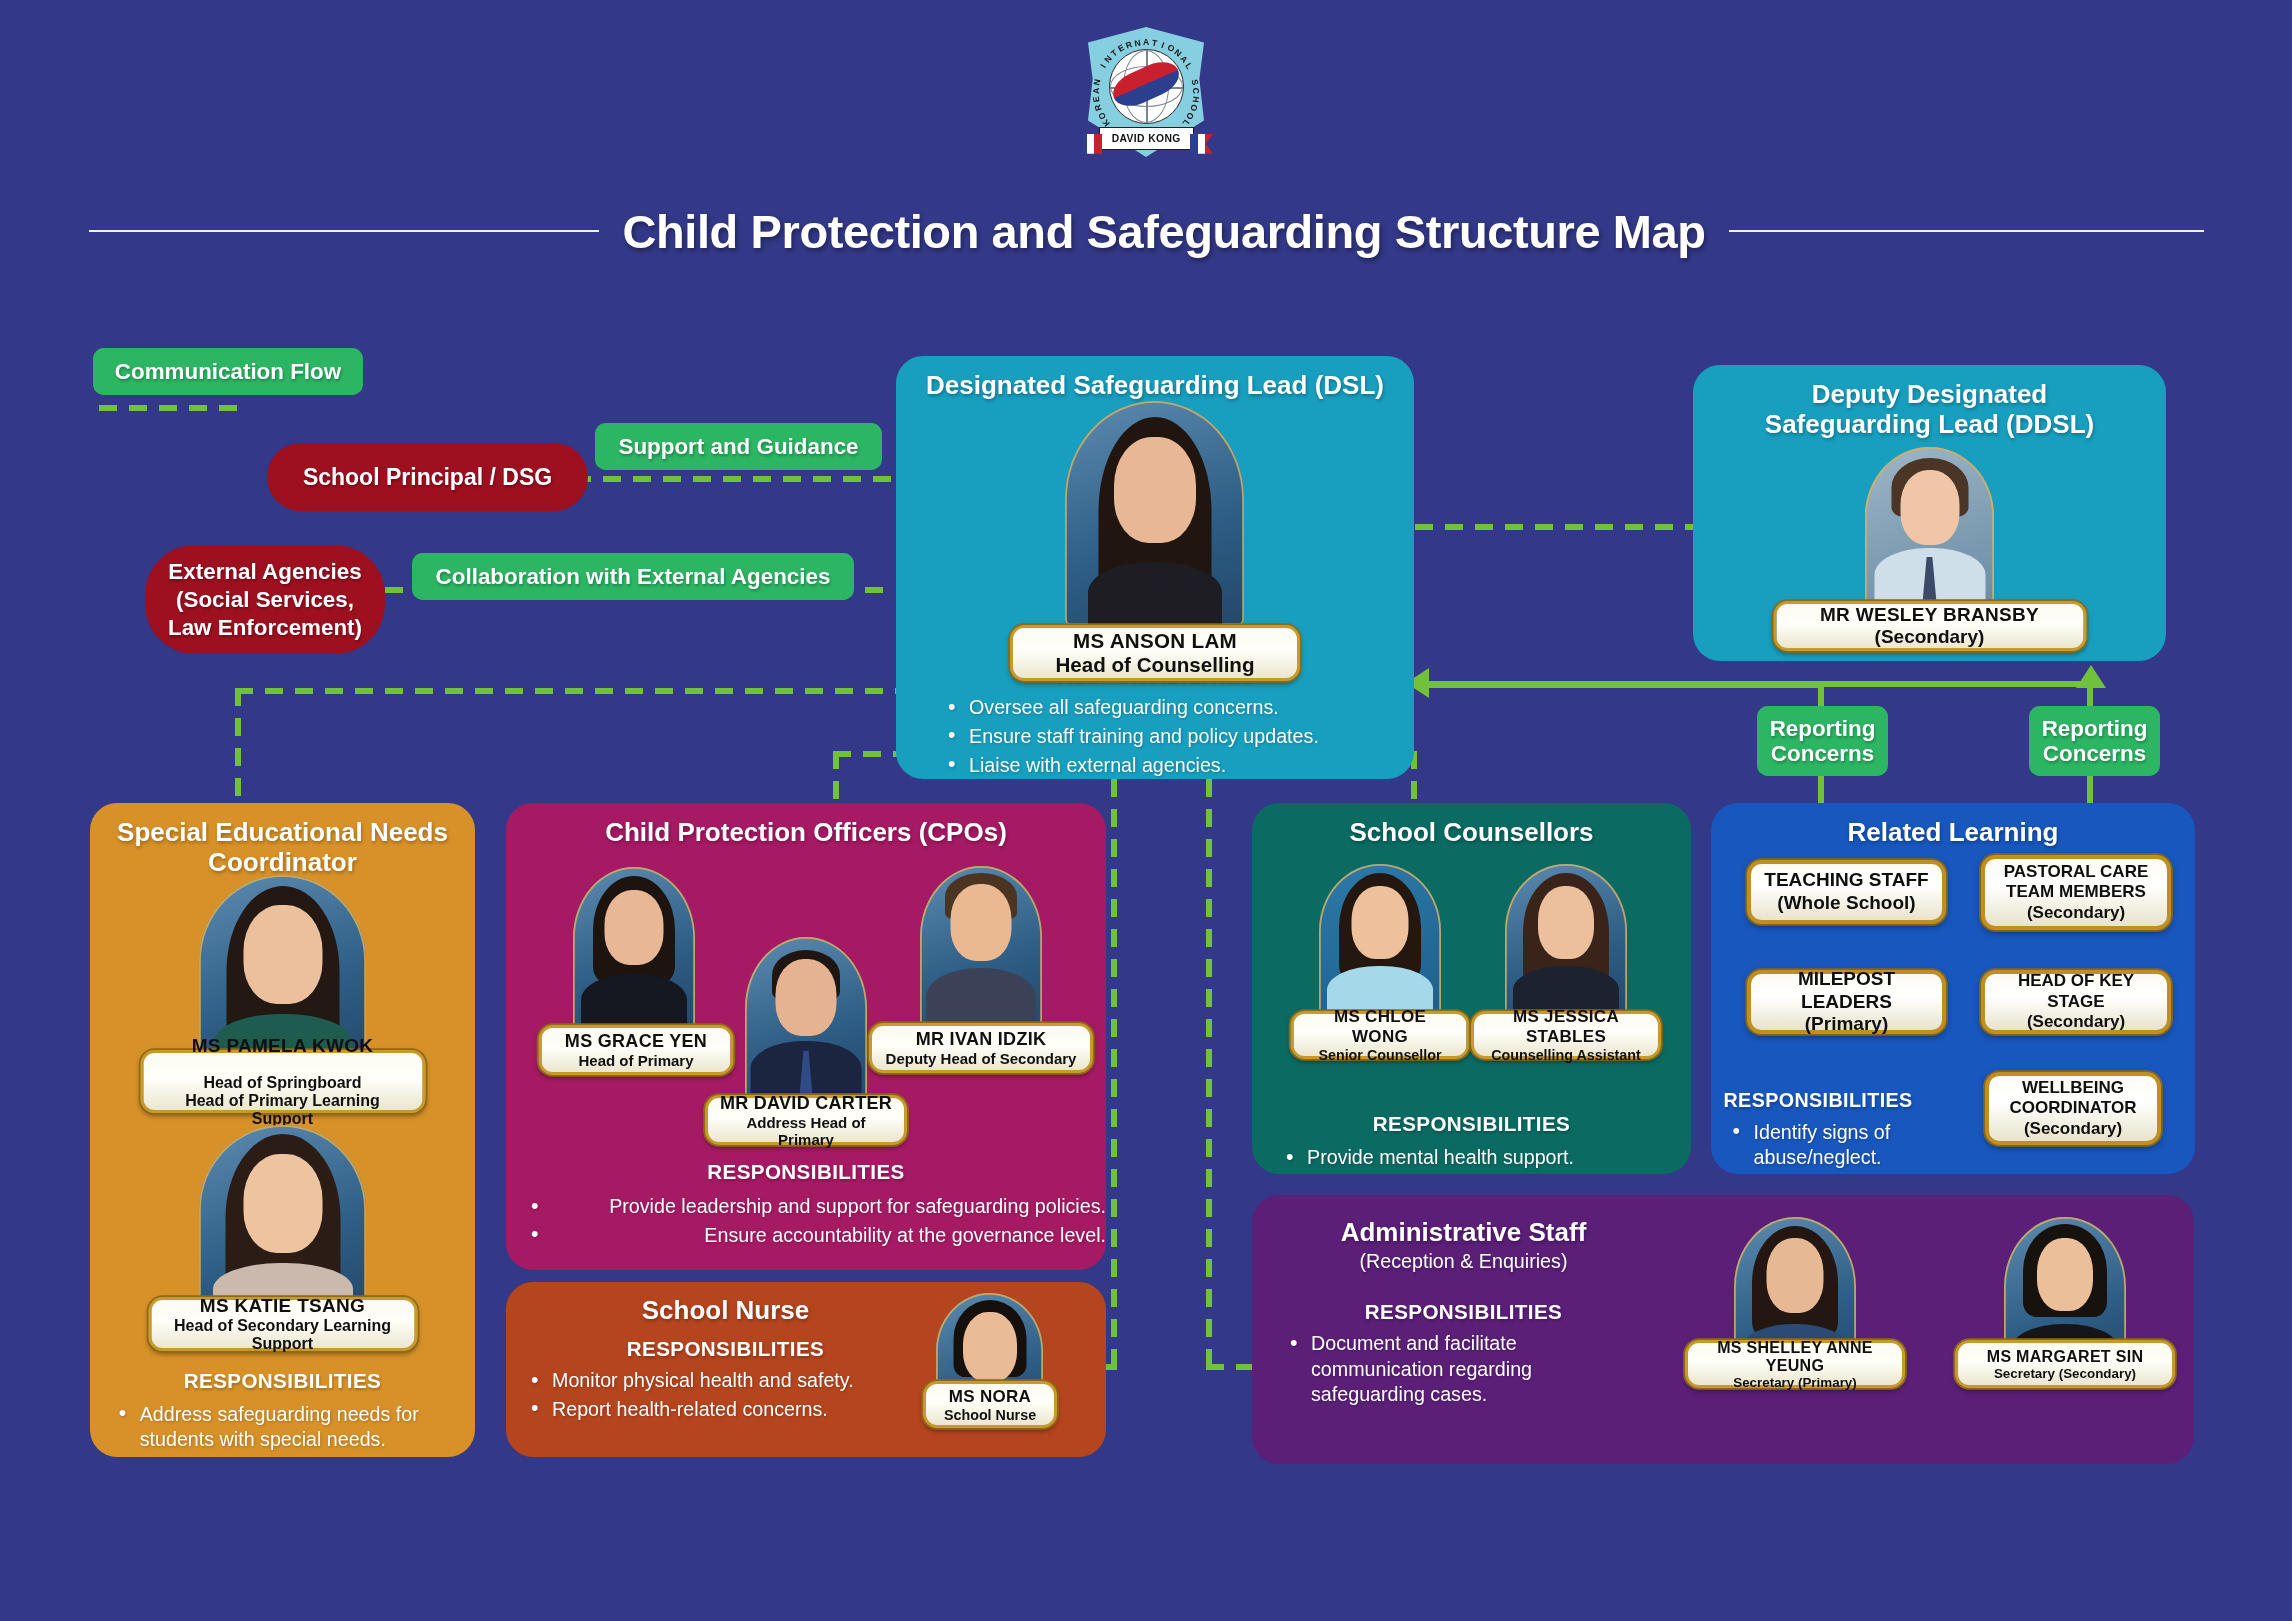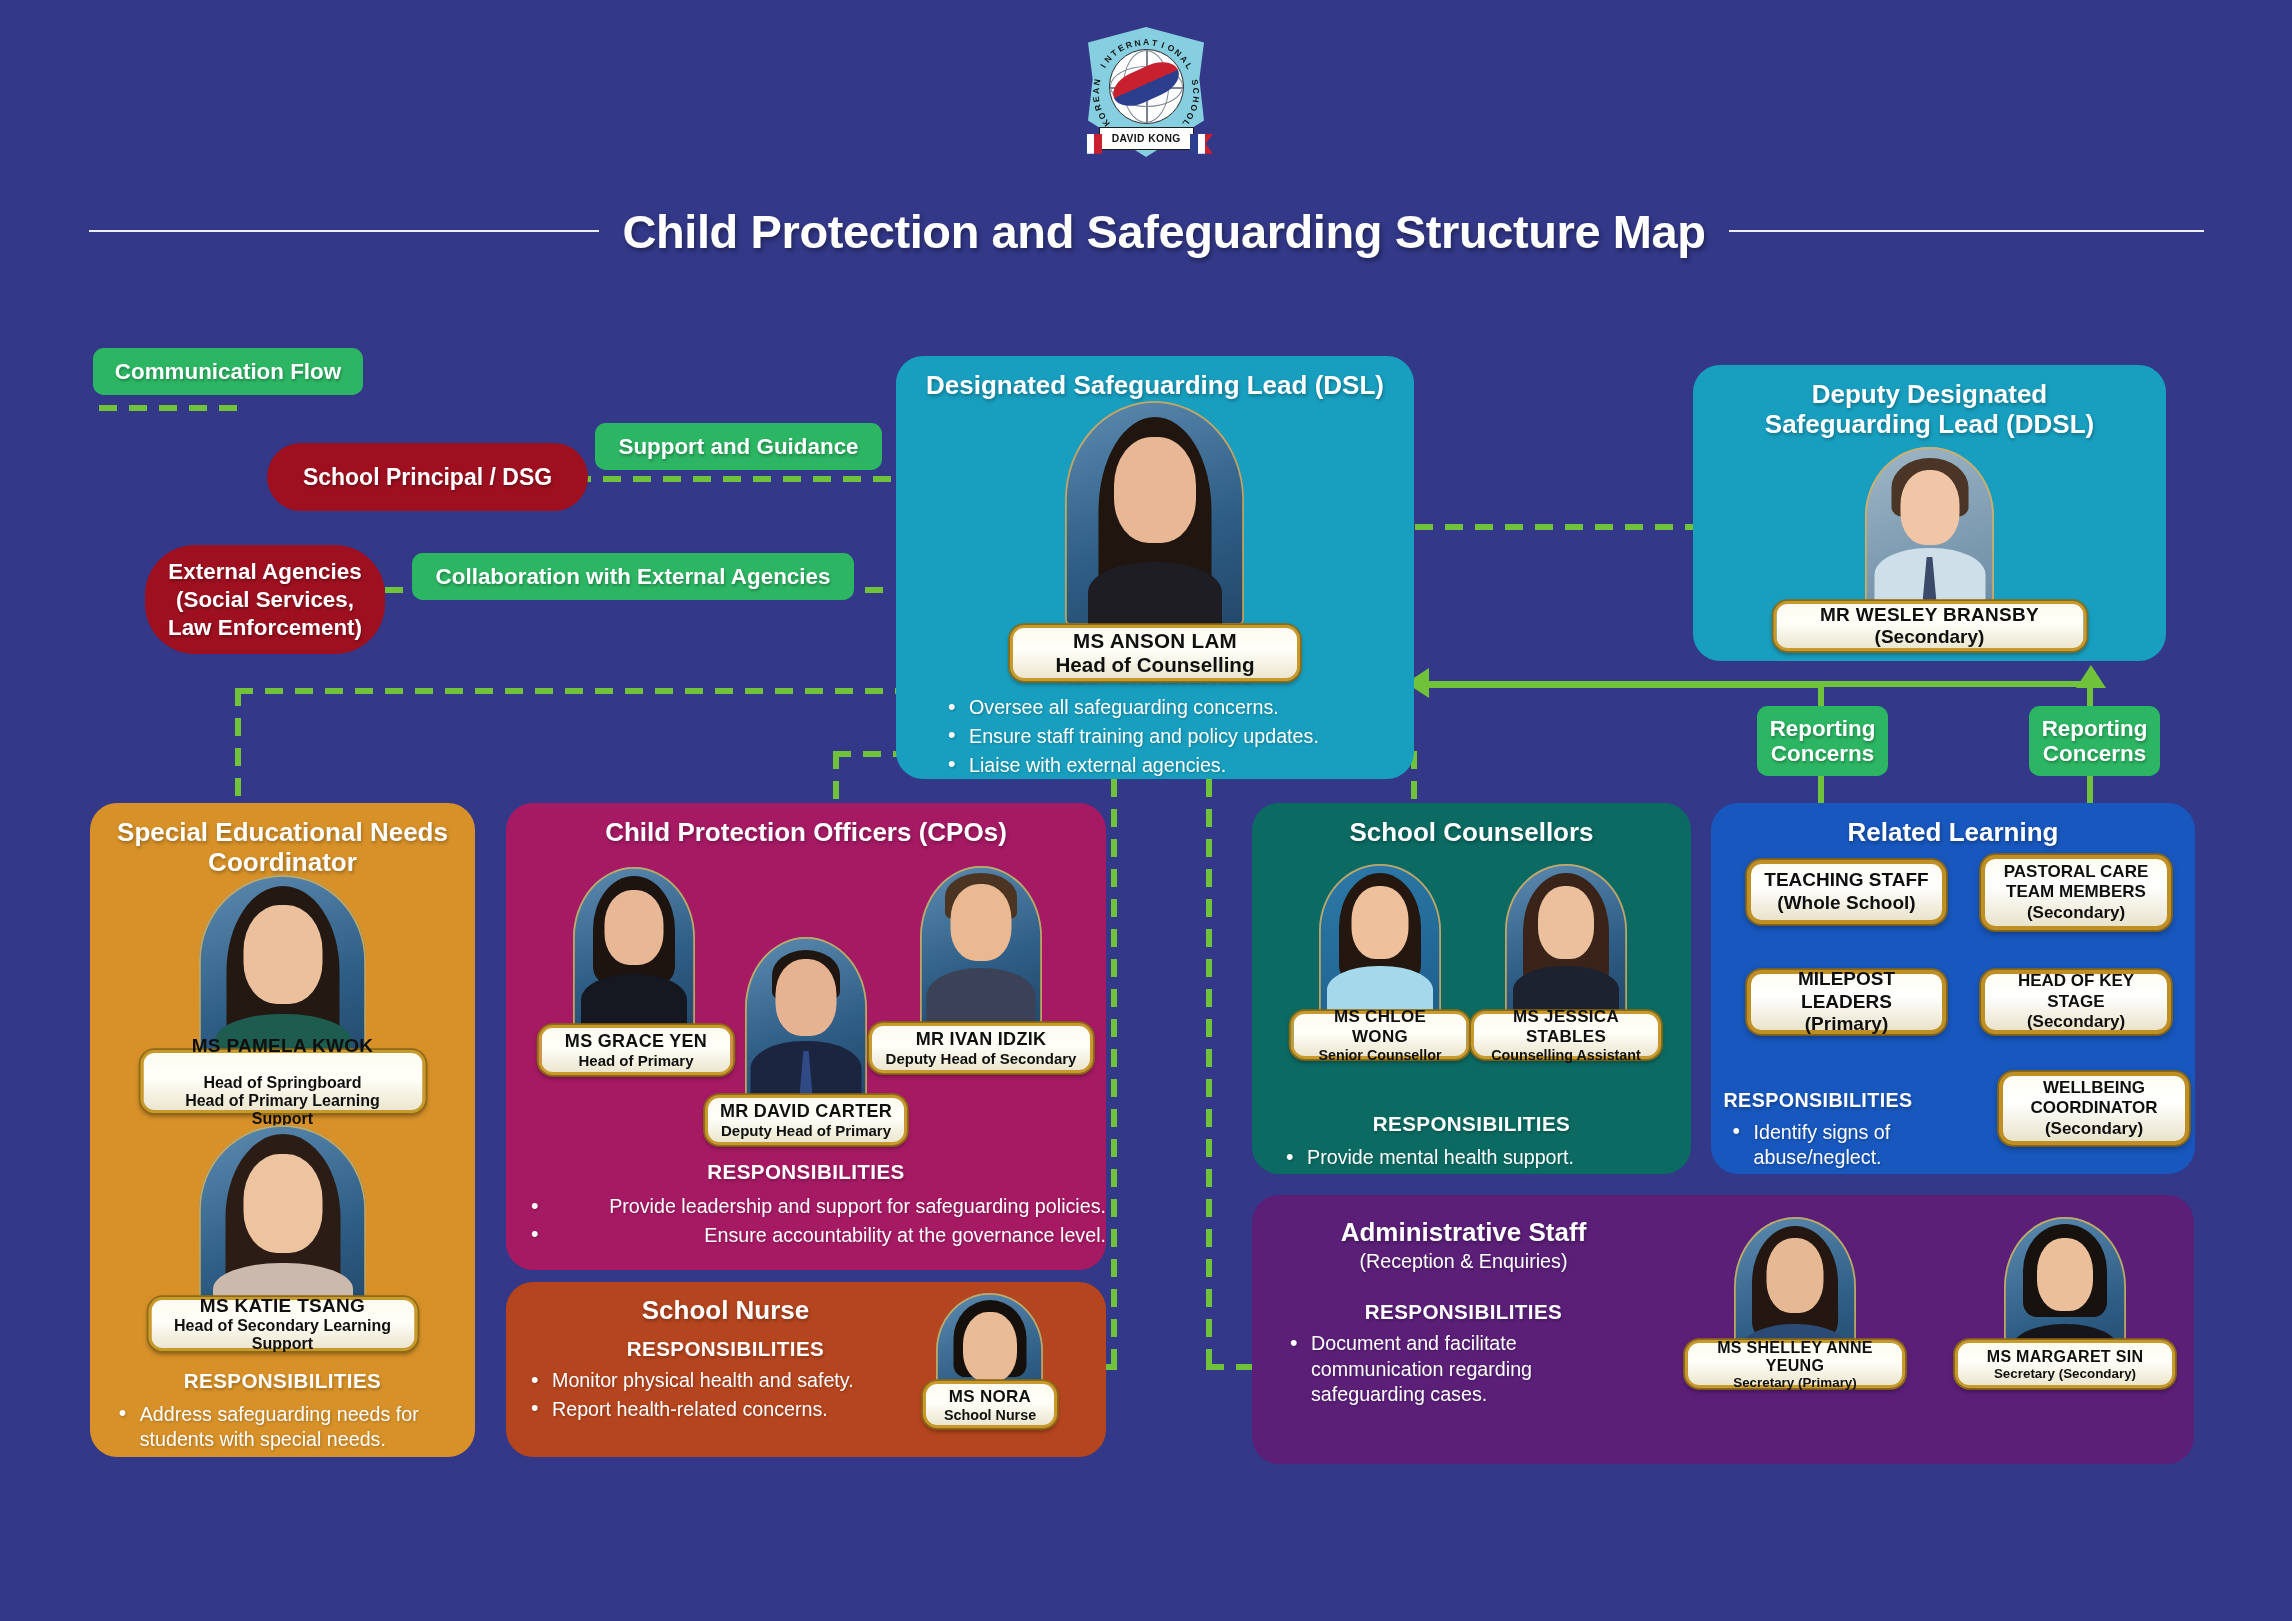--- a/index.html
+++ b/index.html
@@ -353,21 +353,21 @@
     <div class="person" style="left:239px; top:134px; width:122px; height:161px;">
       <div class="photo" style="width:122px; height:161px;">
         <div class="hair" style="top:12.5px; width:68px; height:50px; background:#201611;"></div>
         <div class="head" style="top:21.5px; width:61px; height:77px; background:#e5b392;"></div>
         <div class="body" style="width:111px; height:57px; background:#1b2540;"></div>
         <div style="position:absolute; left:50%; bottom:0; transform:translateX(-50%); width:13.4px; height:47px; background:#2f4a84; clip-path:polygon(30% 0,70% 0,100% 100%,0 100%);"></div>
       </div>
     </div>
     <div class="nameplate" style="left:300px; top:292px; width:202px; height:50px; font-size:15px;">
       <div class="nm" style="font-size:18px;">MR DAVID CARTER</div>
-      <div class="rl">Deputy Head of Primary</div>
+      <div class="rl">Address Head of Primary</div>
     </div>
 
     <div class="person" style="left:414px; top:63px; width:122px; height:161px;">
       <div class="photo" style="width:122px; height:161px;">
         <div class="hair" style="top:7.2px; width:72px; height:47px; background:#4b3522;"></div>
         <div class="head" style="top:18px; width:61px; height:77px; background:#eab992;"></div>
         <div class="body" style="width:109px; height:59px; background:#3b4257;"></div>
       </div>
     </div>
     <div class="nameplate" style="left:475px; top:220px; width:224px; height:50px; font-size:15px;">
@@ -442,21 +442,21 @@
     </div>
     <div class="goldtag" style="left:270px; top:52px; width:190px; height:75px; font-size:17px;">
       <span class="ml">PASTORAL CARE<br>TEAM MEMBERS<br>(Secondary)</span>
     </div>
     <div class="goldtag" style="left:36px; top:167px; width:199px; height:64px;">
       <span class="ml">MILEPOST LEADERS<br>(Primary)</span>
     </div>
     <div class="goldtag" style="left:270px; top:167px; width:190px; height:64px; font-size:17px;">
       <span class="ml">HEAD OF KEY STAGE<br>(Secondary)</span>
     </div>
-    <div class="goldtag" style="left:288px; top:269px; width:190px; height:73px; font-size:17px;">
+    <div class="goldtag" style="left:274px; top:269px; width:176px; height:73px; font-size:17px;">
       <span class="ml">WELLBEING<br>COORDINATOR<br>(Secondary)</span>
     </div>
     <h3 style="margin-top:242px; text-align:left; padding-left:12.5px; font-size:19.7px;">RESPONSIBILITIES</h3>
     <ul class="resp" style="margin-left:12.5px; margin-top:7.2px; width:242px;">
       <li>Identify signs of abuse/neglect.</li>
       <li>Report concerns to the DSL.</li>
     </ul>
   </div>
 
   <div class="card" style="left:1252px; top:1195px; width:942px; height:269px; background:#5b1f78;">

